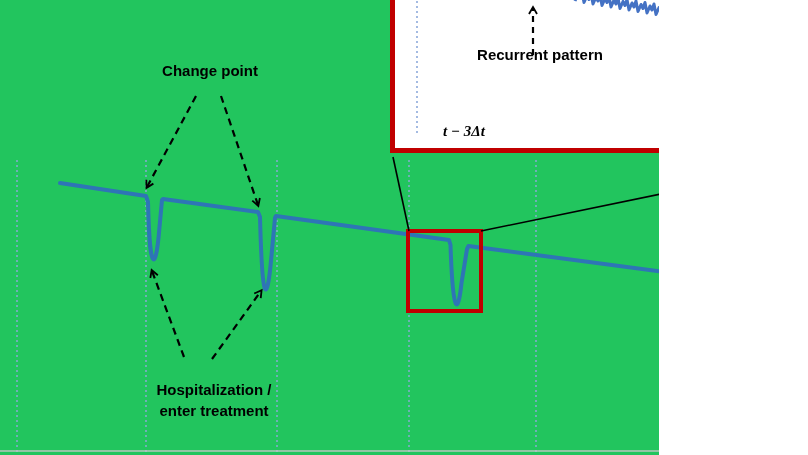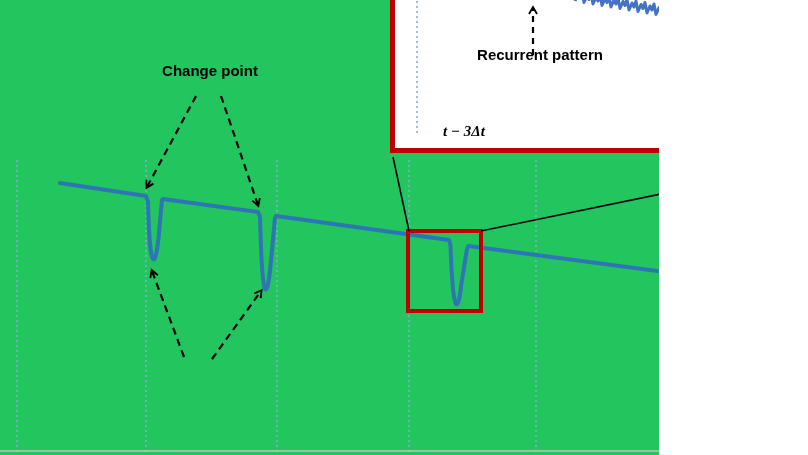--- a/index.html
+++ b/index.html
@@ -72,20 +72,24 @@
       <line x1="196" y1="96" x2="147" y2="187" marker-end="url(#ahMain)"></line>
       <line x1="221" y1="96" x2="258" y2="205" marker-end="url(#ahMain)"></line>
       <line x1="184" y1="357" x2="152" y2="271" marker-end="url(#ahMain)"></line>
       <line x1="212" y1="359" x2="261" y2="291" marker-end="url(#ahMain)"></line>
       <line x1="807" y1="354" x2="788" y2="392" marker-end="url(#ahMain)"></line>
     </g>
   </svg>
 
   <div class="label change-point">Change point</div>
 
+  <div class="label hosp">
+    <div>Hospitalization /</div>
+    <div>enter treatment</div>
+  </div>
 
   <div class="label d-frag">D</div>
 
   <div class="inset">
     <svg width="430" height="157" viewBox="0 0 430 157">
       <defs>
         <marker id="ahInset" markerWidth="14" markerHeight="14" refX="8" refY="5" orient="auto" markerUnits="userSpaceOnUse">
           <path d="M2,1 L9,5 L2,9" fill="none" stroke="#000000" stroke-width="1.8"></path>
         </marker>
       </defs>

